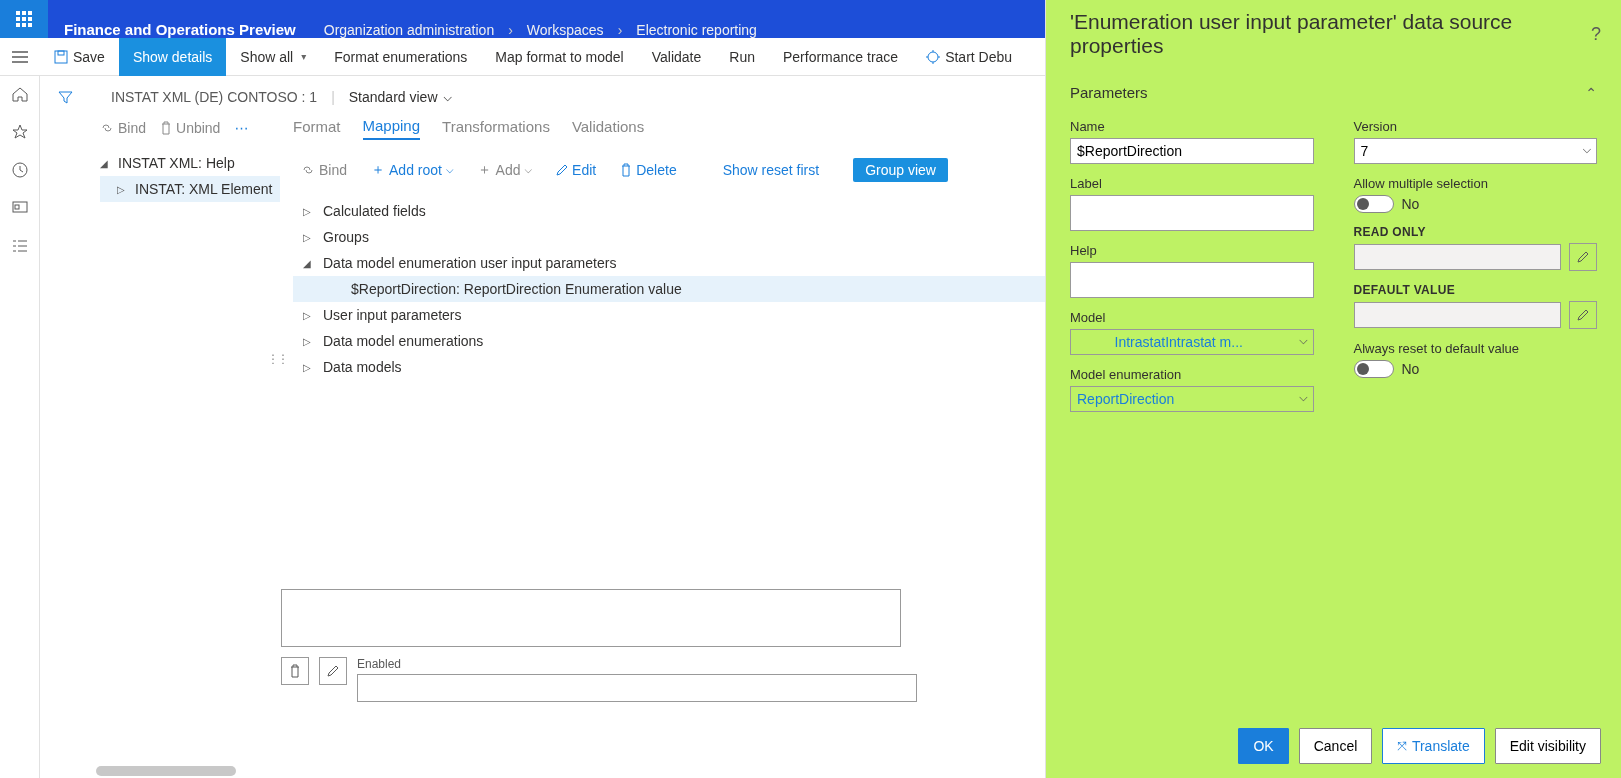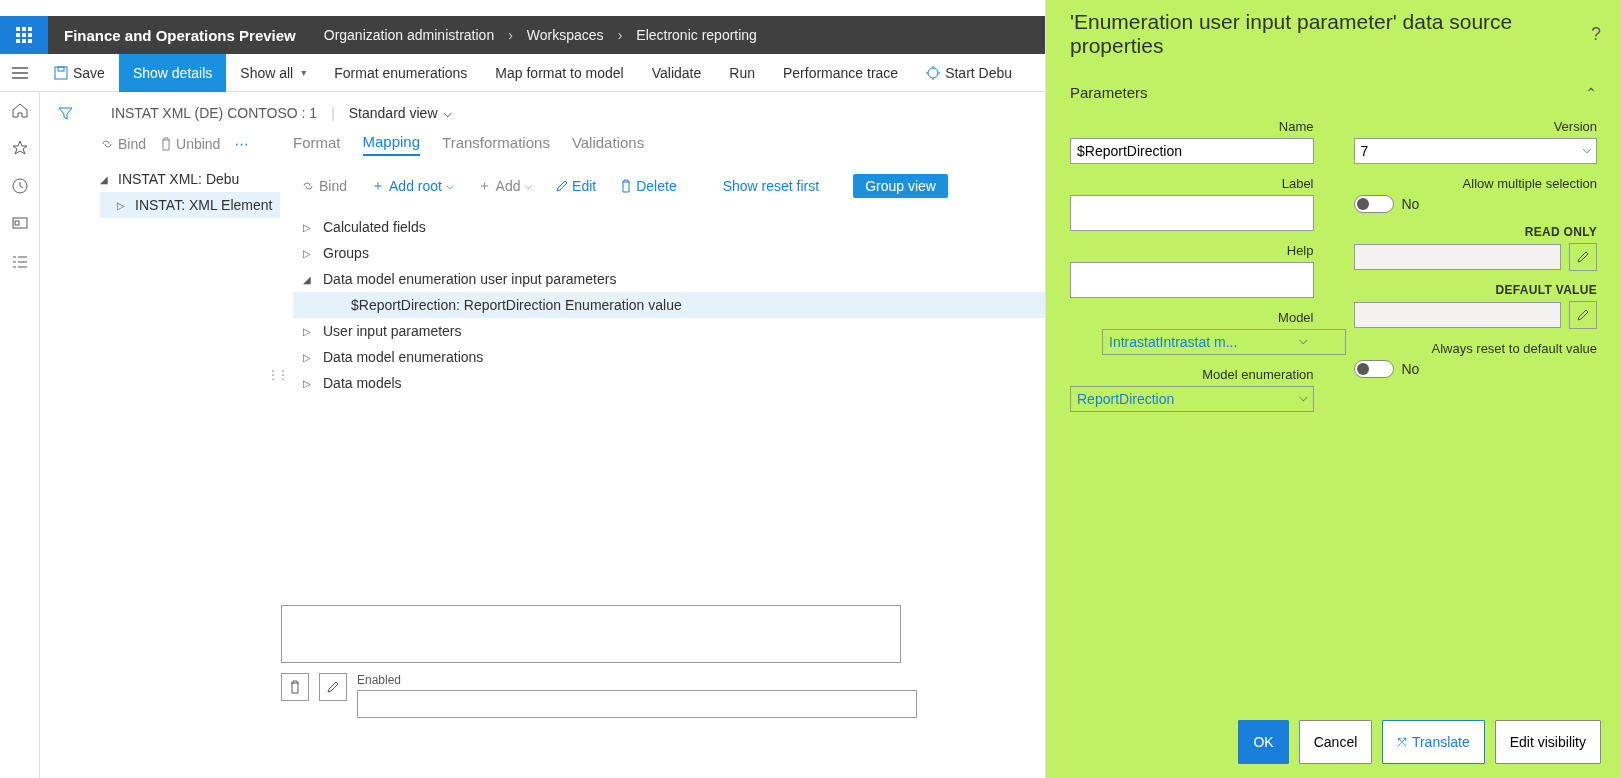--- a/index.html
+++ b/index.html
@@ -1,19 +1,19 @@
 <!DOCTYPE html>
 <html><head>
 <meta charset="utf-8">
 <style>
 * { box-sizing: border-box; margin: 0; padding: 0; font-family: "Segoe UI", Arial, sans-serif; }
 body { width: 1621px; height: 778px; overflow: hidden; background: #fff; color: #323130; font-size: 14px; }
 
 
-.top-header { height: 38px; background: #404040; color: #fff; display: flex; align-items: center; margin-top: 16px; }
+.top-header { height: 38px; background: #1d4ed8; color: #fff; display: flex; align-items: flex-end; }
 .waffle { width: 48px; height: 38px; background: #1a7edb; display: flex; align-items: center; justify-content: center; }
 .waffle-icon { display: grid; grid-template-columns: repeat(3,4px); grid-template-rows: repeat(3,4px); gap: 2px; }
 .waffle-icon span { width: 4px; height: 4px; background: #fff; }
 .app-title { font-weight: 600; padding: 0 28px 0 16px; font-size: 15px; }
 .breadcrumb { display: flex; align-items: center; gap: 14px; font-size: 14px; color: #f0f0f0; flex: 1; }
 .breadcrumb .crumb { cursor: pointer; }
 .breadcrumb .sep { color: #ccc; }
 
 
 .action-bar { height: 38px; border-bottom: 1px solid #e1e1e1; display: flex; align-items: center; background: #fff; }
@@ -75,34 +75,34 @@
 
 
 .prop-panel { width: 576px; border-left: 1px solid #e1e1e1; display:flex; flex-direction:column; height: calc(100%); position: absolute; right:0; top:0; background:#bef264; padding-top: 0; }
 .prop-title-row { display:flex; align-items:center; justify-content:space-between; padding: 10px 20px 10px 24px; }
 .prop-title { font-size: 21px; color:#323130; font-weight: 400; }
 .help-q { color:#595959; font-size:18px; cursor:pointer; }
 .prop-section-header { display:flex; justify-content:space-between; align-items:center; padding: 16px 24px 8px 24px; cursor:pointer; }
 .prop-section-header span:first-child { font-size:15px; color:#323130; }
 .prop-body { padding: 10px 24px; display:flex; gap: 40px; }
 .prop-col { flex:1; display:flex; flex-direction:column; gap: 12px; }
-.field-label { font-size: 13px; color:#323130; margin-bottom: 4px; text-align: right; }
+.field-label { font-size: 13px; color:#323130; margin-bottom: 4px; }
 .field-label.caps { font-weight:600; font-size:12px; letter-spacing: .3px; }
 .text-input { width: 100%; height: 26px; border:1px solid #999; padding: 0 6px; font-size:14px; }
 .text-input.link { color:#1a7edb; }
 .select-wrap { position:relative; }
 .select-wrap .chev-down { position:absolute; right:6px; top:5px; font-size:11px; color:#595959; pointer-events:none; }
 .readonly-input { background:#f3f2f1; }
 .inline-edit { display:flex; gap:8px; align-items:center; }
 .inline-edit .text-input { flex:1; }
 .toggle { width:40px; height:18px; border:1px solid #888; border-radius:9px; position:relative; display:inline-block; vertical-align:middle; margin-right:8px; background:#fff; }
 .toggle::after { content:""; position:absolute; left:2px; top:2px; width:12px; height:12px; border-radius:50%; background:#595959; }
 .toggle-row { display:flex; align-items:center; }
 .prop-footer { margin-top:auto; padding: 10px 20px 14px; display:flex; justify-content:flex-end; gap: 10px; }
-.footer-btn { height: 44px; padding: 0 14px; border:1px solid #888; background:#fff; cursor:pointer; font-size:14px; border-radius:1px; display:flex; align-items:center; gap:5px; }
+.footer-btn { height: 36px; padding: 0 14px; border:1px solid #888; background:#fff; cursor:pointer; font-size:14px; border-radius:1px; display:flex; align-items:center; gap:5px; }
 .footer-btn.primary { background:#1a7edb; color:#fff; border-color:#1a7edb; }
 .footer-btn.translate { color:#1a7edb; border-color:#1a7edb; }
 svg { display:block; }
 </style>
 </head>
 <body>
 
 <div class="top-header">
   <div class="waffle">
     <div class="waffle-icon">
@@ -237,21 +237,21 @@
               <svg width="12" height="14" viewBox="0 0 12 14">
                   <path d="M2 3h8M4 3V1h4v2M3 3v10h6V3" fill="none" stroke="#888"></path>
                 </svg>
               <span>Unbind</span>
             </span>
             <span class="dots">⋯</span>
           </div>
           <div class="tree">
             <div class="tree-item">
               <span class="tree-caret">◢</span>
-              <span>INSTAT XML: Debu</span>
+              <span>INSTAT XML: Help</span>
             </div>
             <div class="tree-item child">
               <span class="tree-caret">▷</span>
               <span>INSTAT: XML Element</span>
             </div>
           </div>
         </div>
 
         <div class="right-pane">
           <div class="drag-handle">⋮⋮</div>
@@ -373,21 +373,21 @@
         <div class="field-label">Label</div>
         <input class="text-input" style="height: 36px;" value="">
       </div>
       <div>
         <div class="field-label">Help</div>
         <input class="text-input" style="height: 36px;" value="">
       </div>
       <div>
         <div class="field-label">Model</div>
         <div class="select-wrap">
-          <div class="text-input link" style="display:flex; justify-content:flex-start; align-items:center; padding-right:32px;margin-left:32px;">
+          <div class="text-input link" style="display:flex; justify-content:center; align-items:center; padding-right:32px;">
             <span>Intrastat</span>
             <span style="color:#1a7edb;">Intrastat m...</span>
           </div>
           <span class="chev-down">⌵</span>
         </div>
       </div>
       <div>
         <div class="field-label">Model enumeration</div>
         <div class="select-wrap">
           <div class="text-input link" style="display:flex; align-items:center;">

